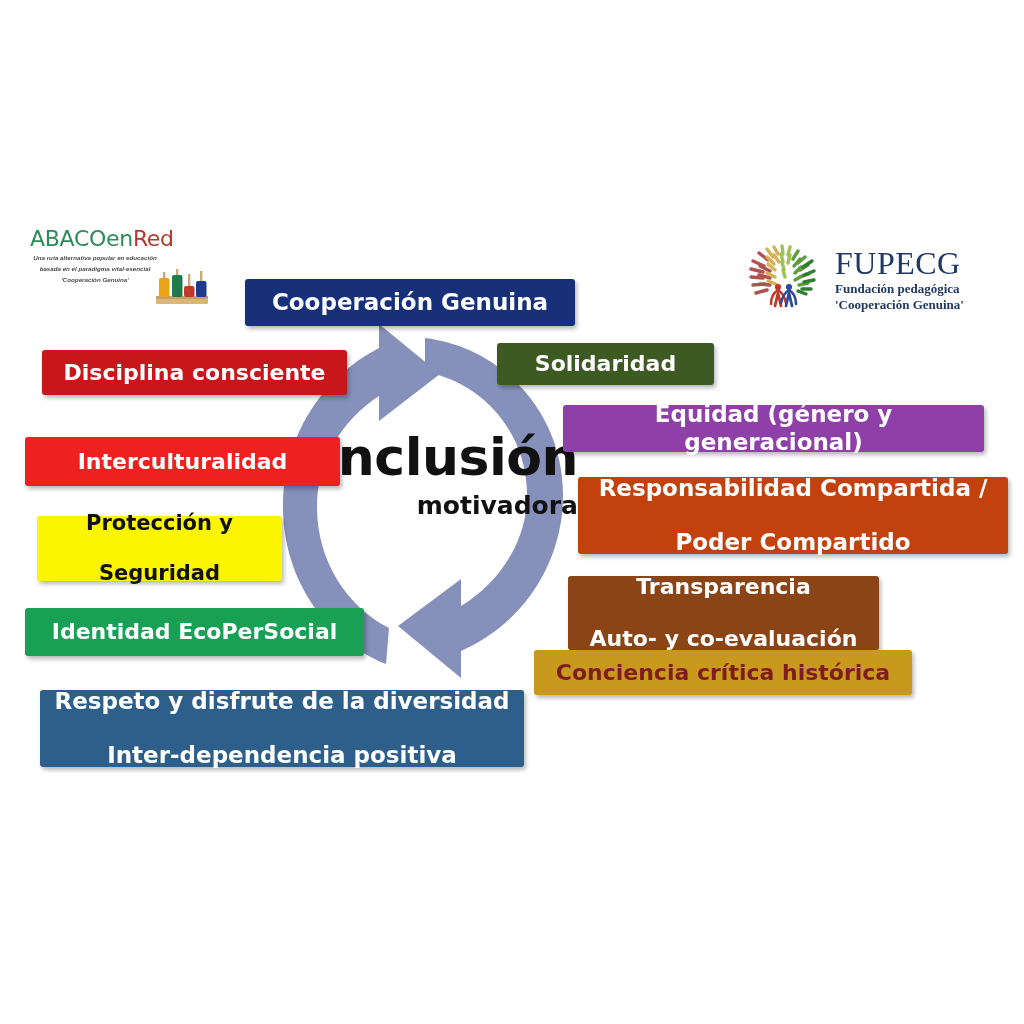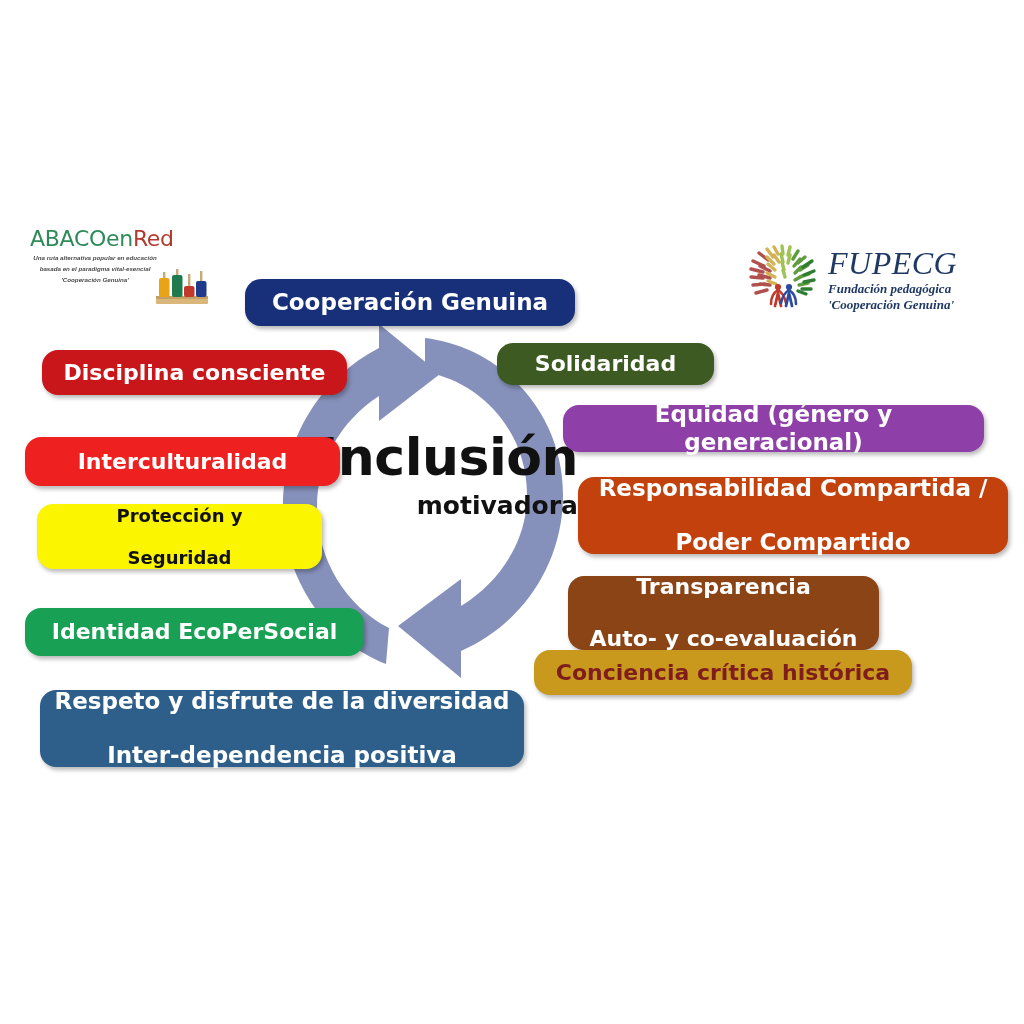--- a/index.html
+++ b/index.html
@@ -60,21 +60,21 @@
   .logo-fupecg {
     position: absolute;
     left: 742px;
     top: 240px;
     width: 230px;
     height: 80px;
     display: flex;
     align-items: center;
   }
   .fupecg-tree { width: 82px; height: 72px; flex: 0 0 auto; }
-  .fupecg-text { margin-left: 4px; font-style: italic; }
+  .fupecg-text { margin-left: 11px; }
   .fupecg-title {
     font-family: "Liberation Serif", serif;
     font-size: 32px;
     color: #1f3864;
     line-height: 1;
     letter-spacing: 0.5px;
   }
   .fupecg-sub1 {
     font-family: "Liberation Serif", serif;
     font-size: 13px;
@@ -120,38 +120,38 @@
     font-weight: bold;
     font-size: 25px;
     color: #111111;
     margin-top: 6px;
     margin-left: -28px;
   }
 
   
   .pill {
     position: absolute;
-    border-radius: 16px;
+    border-radius: 3px;
     box-sizing: border-box;
     display: flex;
     align-items: center;
     justify-content: center;
     text-align: center;
     font-family: "DejaVu Sans", sans-serif;
     font-weight: bold;
     color: #ffffff;
     line-height: 1.18;
     padding: 4px 14px;
     box-shadow: 2px 3px 4px rgba(0,0,0,0.28);
   }
 
   #pill-cooperacion      { left:245px; top:279px; width:330px; height:47px; background:#18307a; font-size:23px; }
   #pill-disciplina       { left:42px;  top:350px; width:305px; height:45px; background:#c8161a; font-size:22px; }
   #pill-interculturalidad{ left:25px;  top:437px; width:315px; height:49px; background:#ef2020; font-size:22px; }
-  #pill-proteccion       { left:37px;  top:504px; width:285px; height:65px; background:#fbf500; color:#111111; font-size:18px; }
+  #pill-proteccion       { left:37px;  top:516px; width:245px; height:65px; background:#fbf500; color:#111111; font-size:21px; }
   #pill-identidad        { left:25px;  top:608px; width:339px; height:48px; background:#18a055; font-size:22px; }
   #pill-respeto          { left:40px;  top:690px; width:484px; height:77px; background:#2e5f8a; font-size:23px; }
 
   #pill-solidaridad      { left:497px; top:343px; width:217px; height:42px; background:#3c5a21; font-size:22px; }
   #pill-equidad          { left:563px; top:405px; width:421px; height:47px; background:#8e3fa8; font-size:23px; }
   #pill-responsabilidad  { left:578px; top:477px; width:430px; height:77px; background:#c2410c; font-size:23px; }
   #pill-transparencia    { left:568px; top:576px; width:311px; height:74px; background:#8a4416; font-size:22px; }
   #pill-conciencia       { left:534px; top:650px; width:378px; height:45px; background:#c8991d; color:#7f1d1d; font-size:22px; }
 
   .pill span { display: block; width: 100%; }

